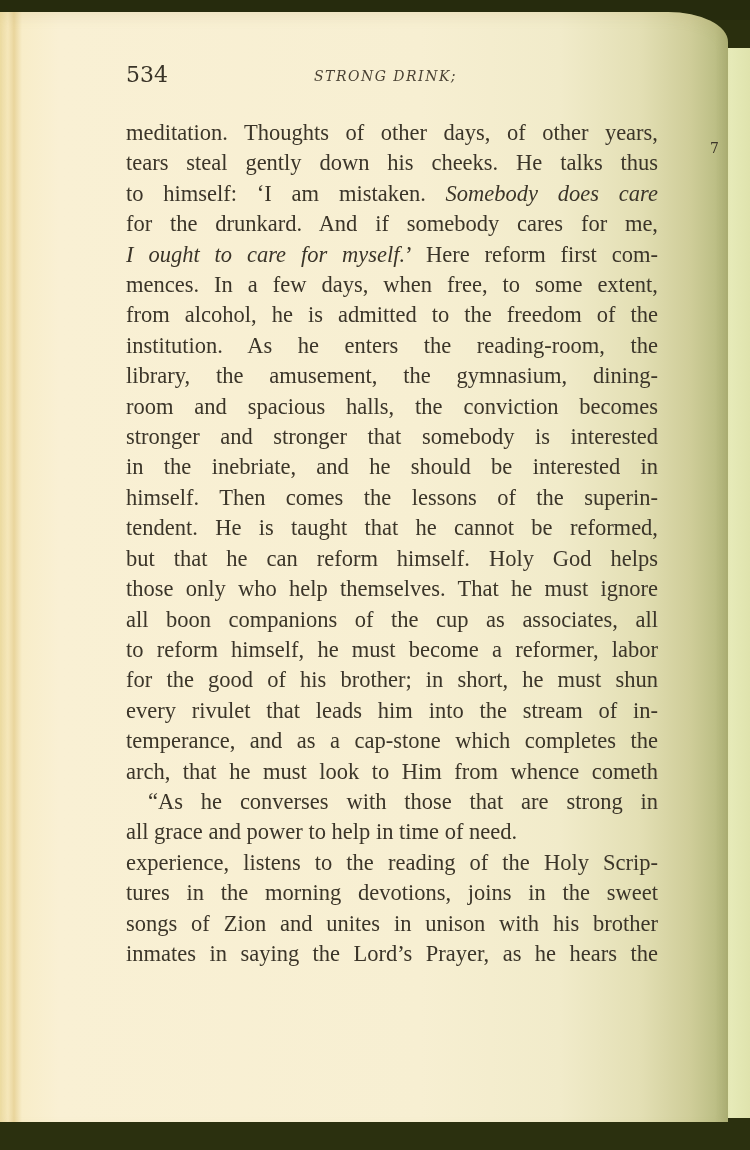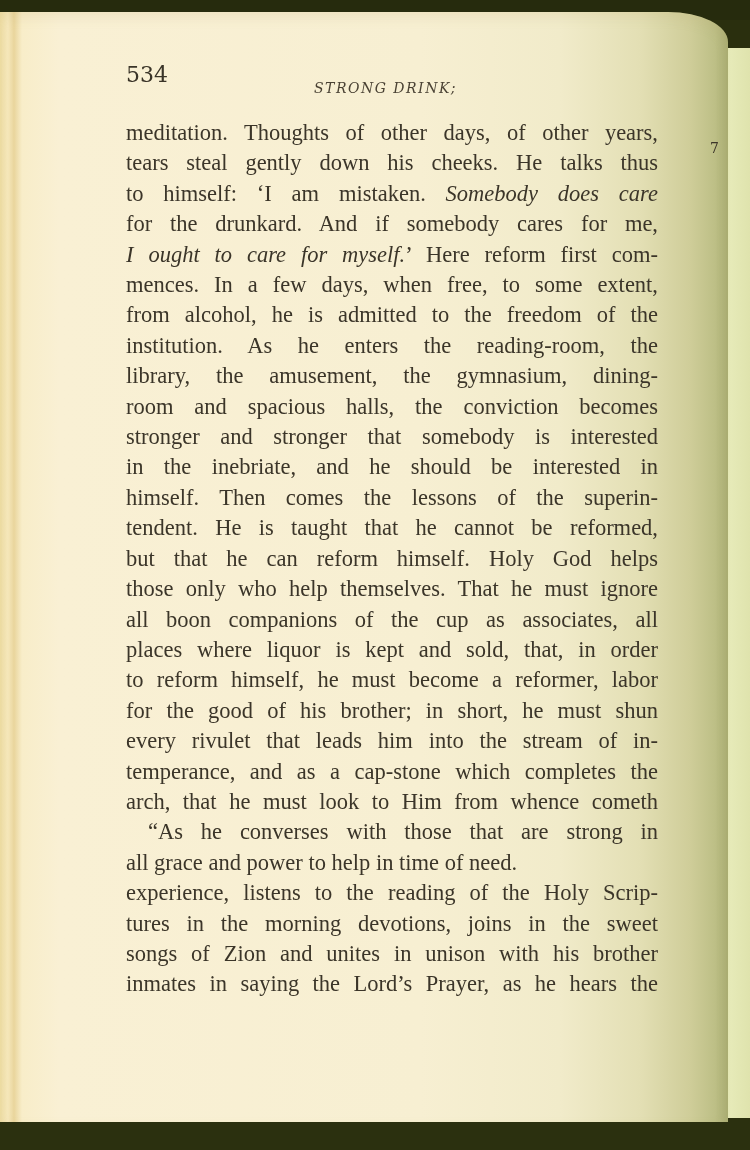--- a/index.html
+++ b/index.html
@@ -57,21 +57,20 @@
       color: #3a3428;
     }
     .running-title {
       position: absolute;
       left: 196px;
       top: 6px;
       font-size: 14px;
       font-style: italic;
       letter-spacing: 1.5px;
       color: #4a4234;
-      margin-top: 12px;
     }
     .body-text {
       margin-top: 22px;
       font-family: "Liberation Serif", "DejaVu Serif", serif;
       font-size: 22.5px;
       line-height: 30.4px;
       color: #3b3529;
     }
     .line {
       display: block;
@@ -115,21 +114,20 @@
         <span class="line"><span>institution.  As he enters the reading-room, the</span></span>
         <span class="line"><span>library, the amusement, the gymnasium, dining-</span></span>
         <span class="line"><span>room and spacious halls, the conviction becomes</span></span>
         <span class="line"><span>stronger and stronger that somebody is interested</span></span>
         <span class="line"><span>in the inebriate, and he should be interested in</span></span>
         <span class="line"><span>himself.  Then comes the lessons of the superin-</span></span>
         <span class="line"><span>tendent.  He is taught that he cannot be reformed,</span></span>
         <span class="line"><span>but that he can reform himself.  Holy God helps</span></span>
         <span class="line"><span>those only who help themselves.  That he must ignore</span></span>
         <span class="line"><span>all boon companions of the cup as associates, all</span></span>
-        <span class="line"><span>places where liquor is kept and sold, that, in order</span></span>
         <span class="line"><span>to reform himself, he must become a reformer, labor</span></span>
         <span class="line"><span>for the good of his brother;  in short, he must shun</span></span>
         <span class="line"><span>every rivulet that leads him into the stream of in-</span></span>
         <span class="line"><span>temperance, and as a cap-stone which completes the</span></span>
         <span class="line"><span>arch, that he must look to Him from whence cometh</span></span>
         <span class="line indent"><span>“As he converses with those that are strong in</span></span>
         <span class="line last"><span>all grace and power to help in time of need.</span></span>
         <span class="line"><span>experience, listens to the reading of the Holy Scrip-</span></span>
         <span class="line"><span>tures in the morning devotions, joins in the sweet</span></span>
         <span class="line"><span>songs of Zion and unites in unison with his brother</span></span>

